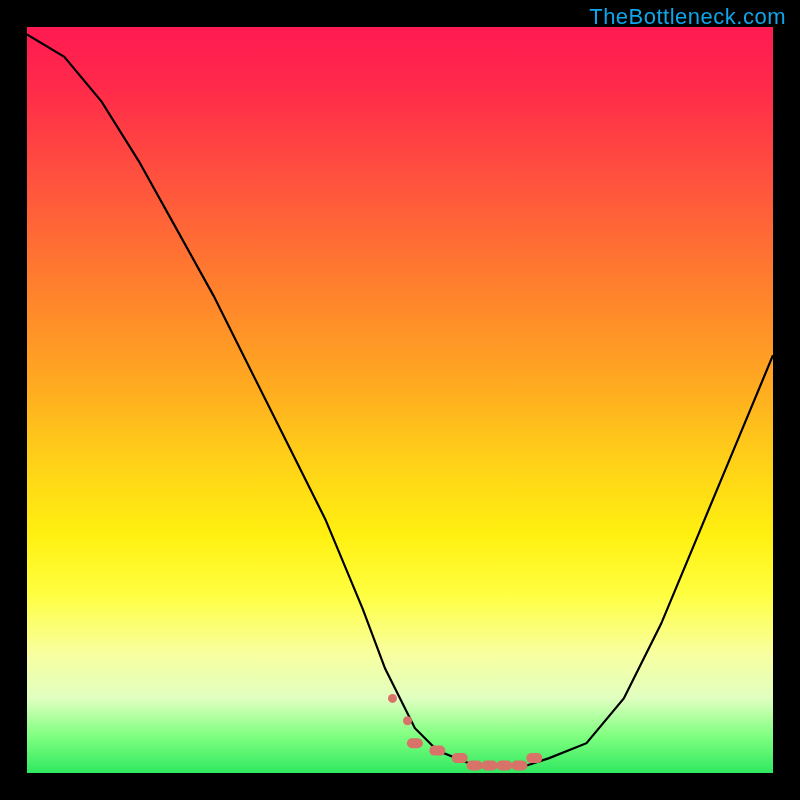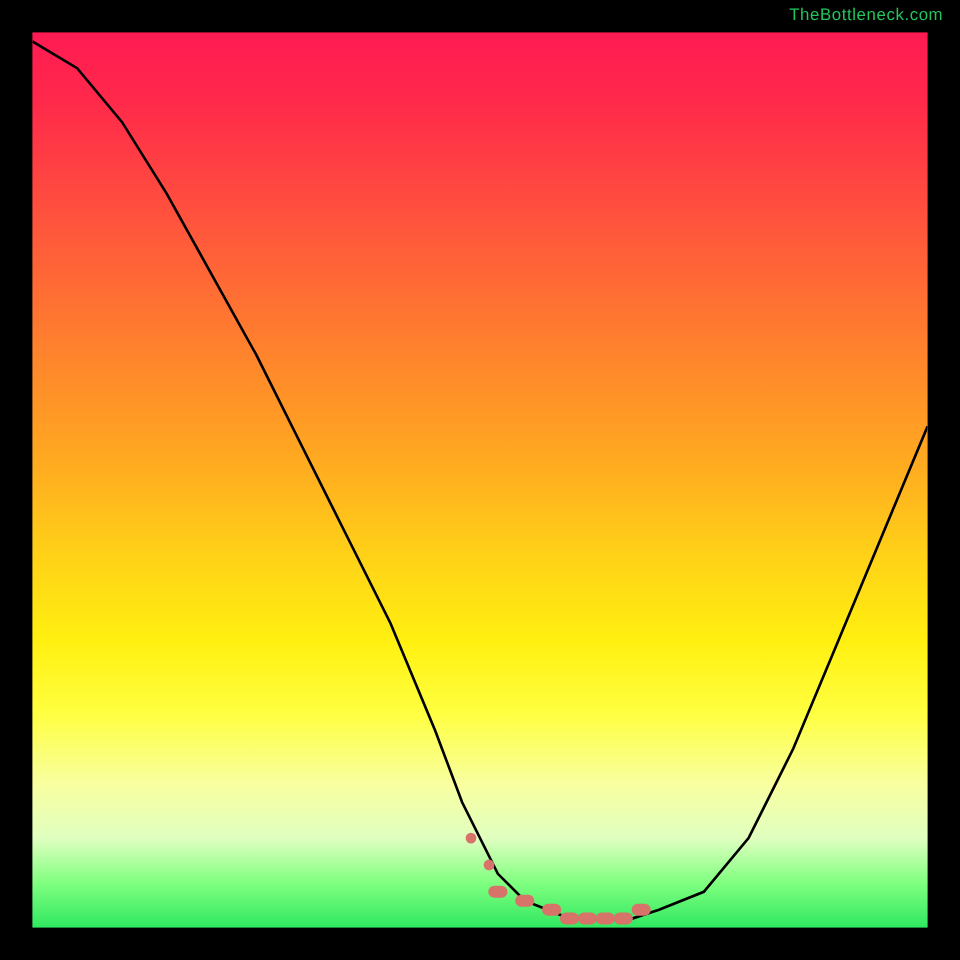--- a/index.html
+++ b/index.html
@@ -8,22 +8,22 @@
     height: 800px;
     background: #000;
     font-family: Arial, sans-serif;
     overflow: hidden;
     position: relative;
   }
   .watermark {
     position: absolute;
     top: 4px;
     right: 14px;
-    color: #22c55e;
-    font-size: 14px;
+    color: #0ea5e9;
+    font-size: 22px;
     font-weight: 500;
     z-index: 10;
     letter-spacing: 0.5px;
   }
   .plot {
     position: absolute;
     left: 27px;
     top: 27px;
     width: 746px;
     height: 746px;

